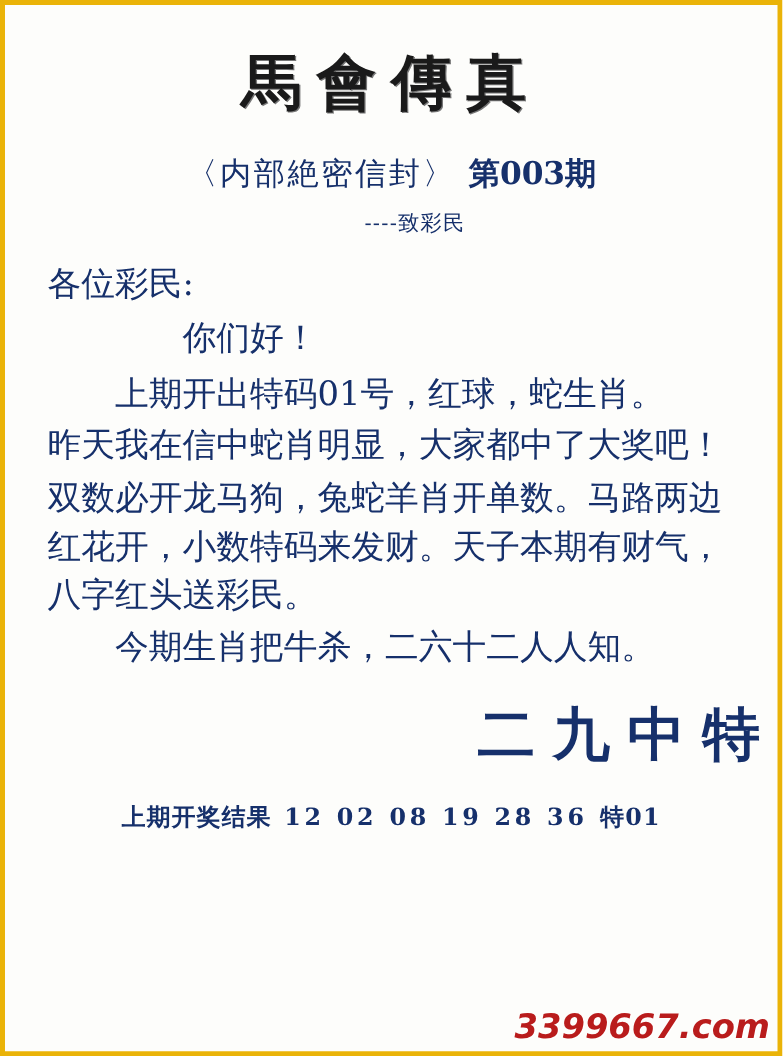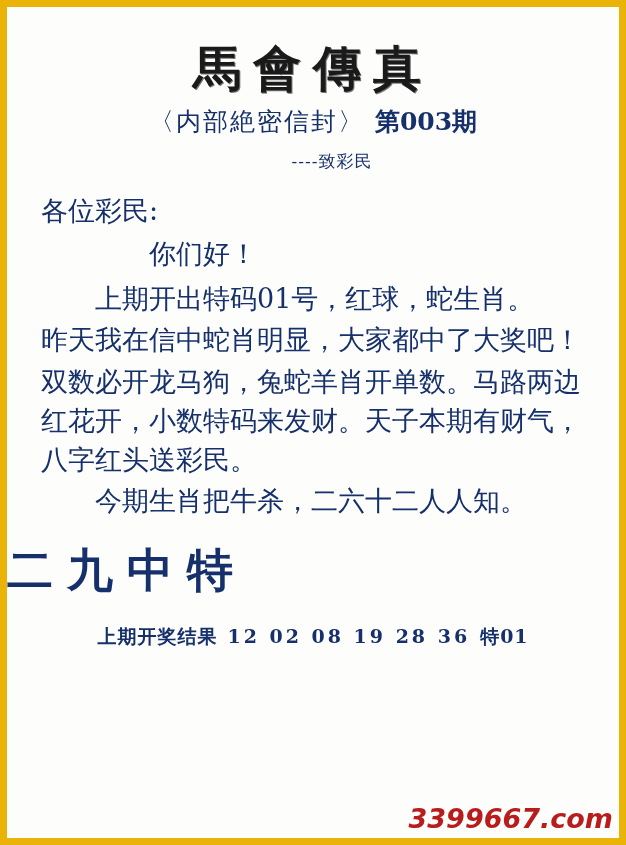--- a/index.html
+++ b/index.html
@@ -12,36 +12,36 @@
     background: #ffffff;
     font-family: "DejaVu Sans", sans-serif;
     overflow: hidden;
   }
   .page {
     position: relative;
     width: 626px;
     height: 845px;
     background: #fdfdfb;
     box-sizing: border-box;
-    border: 7px solid #eab308;
+    border: 4px solid #eab308;
     overflow: hidden;
   }
   .title {
     text-align: center;
     font-family: "DejaVu Serif", serif;
     font-weight: bold;
     font-size: 48px;
     letter-spacing: 12px;
     color: #1a1a1a;
     margin-top: 30px;
     text-shadow: 1px 1px 0 #777;
   }
   .subtitle-row {
     text-align: center;
-    margin-top: 4px;
+    margin-top: 24px;
     font-family: "DejaVu Serif", serif;
     font-size: 25px;
     color: #16306b;
     white-space: nowrap;
   }
   .subtitle-row .brackets {
     letter-spacing: 2px;
   }
   .issue {
     margin-left: 10px;
@@ -72,21 +72,21 @@
     margin-bottom: 6px;
   }
   .para {
     text-indent: 54px;
     margin-bottom: 2px;
   }
   .para.noindent {
     text-indent: 0;
   }
   .big-line {
-    text-align: left;
+    text-align: right;
     margin-top: 20px;
     font-family: "DejaVu Serif", serif;
     font-weight: bold;
     font-size: 46px;
     letter-spacing: 14px;
     color: #16306b;
   }
   .result-row {
     margin-top: 22px;
     text-align: center;

